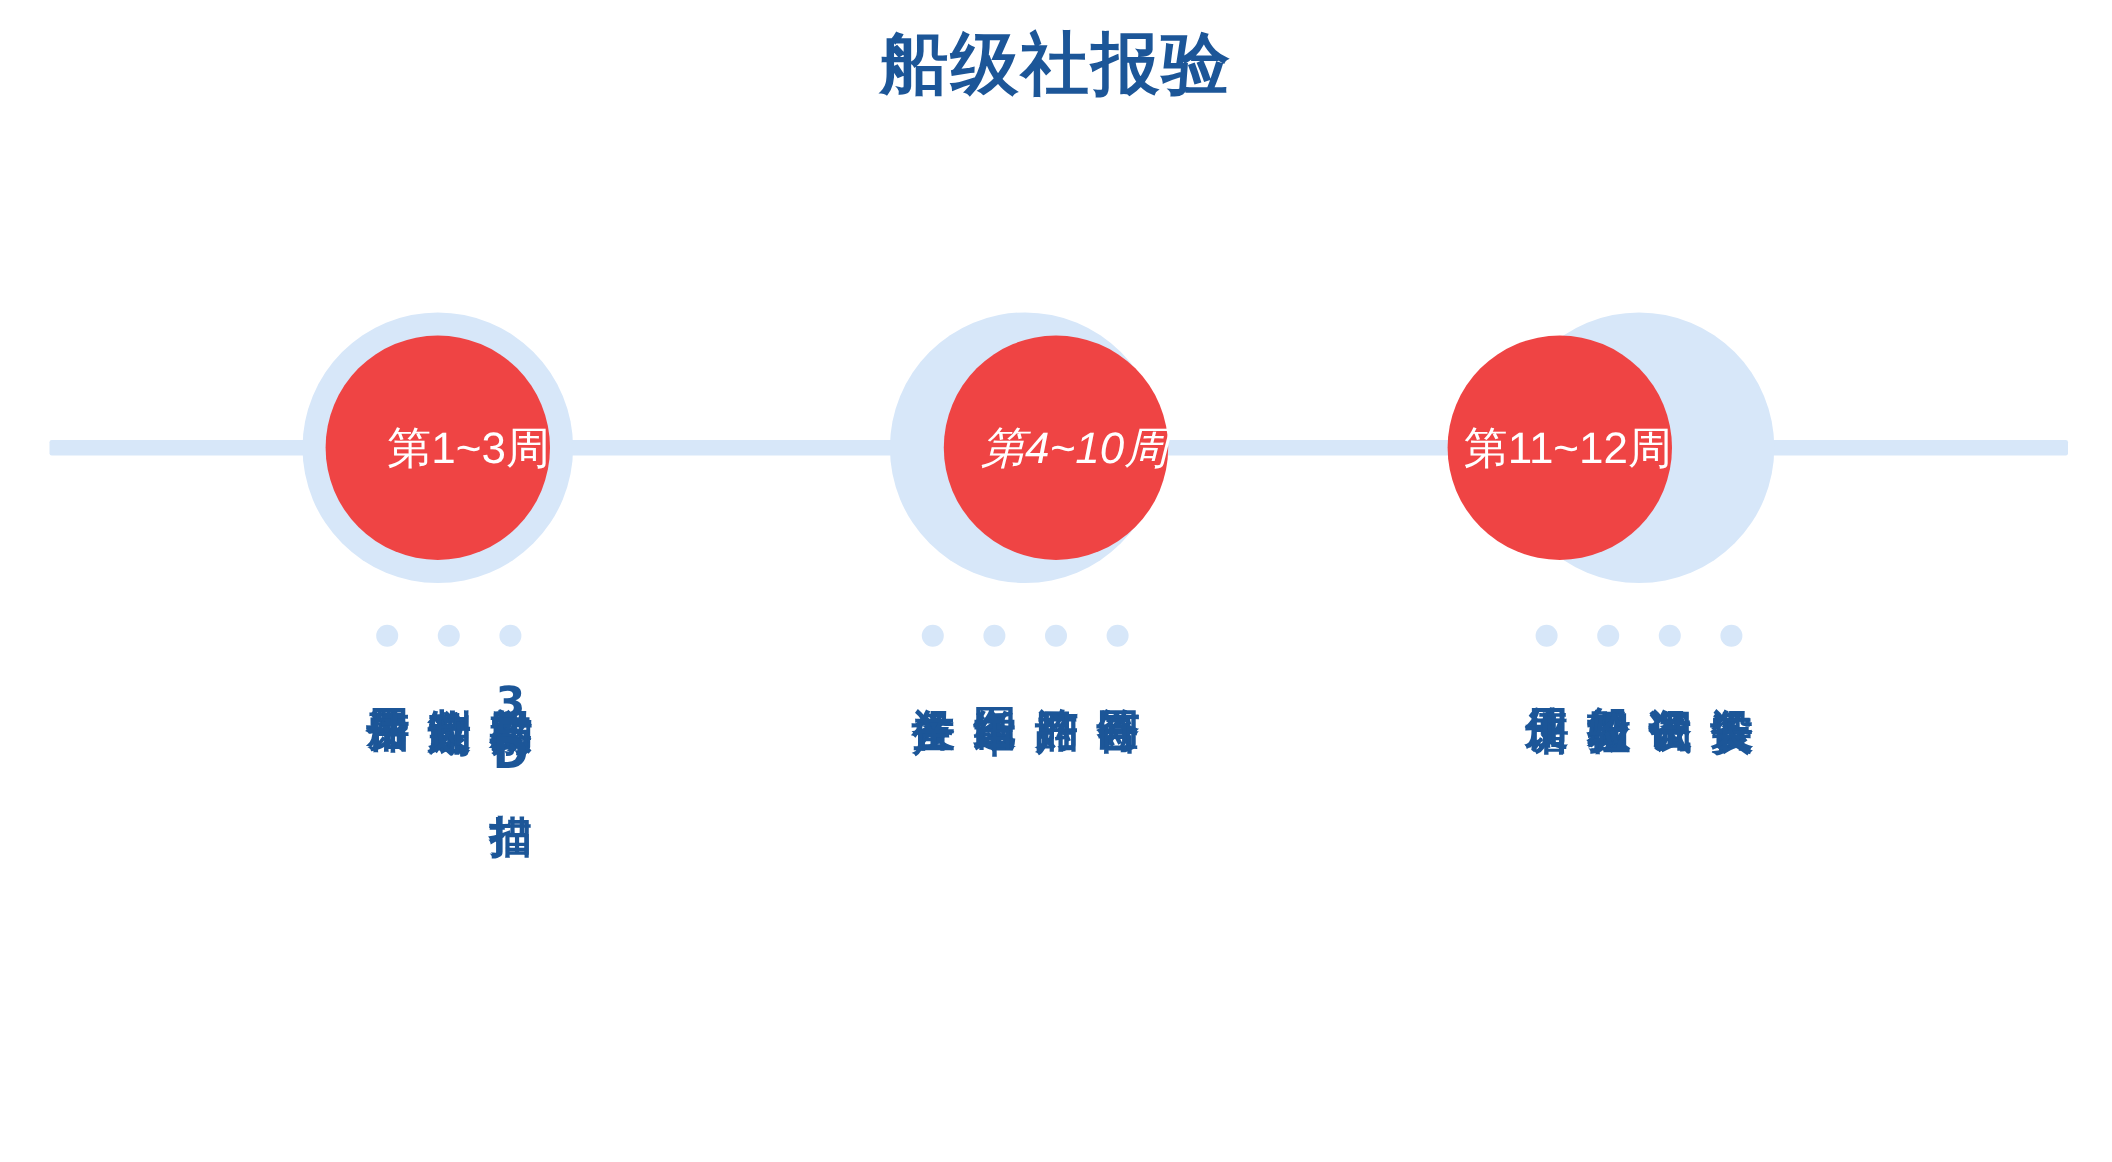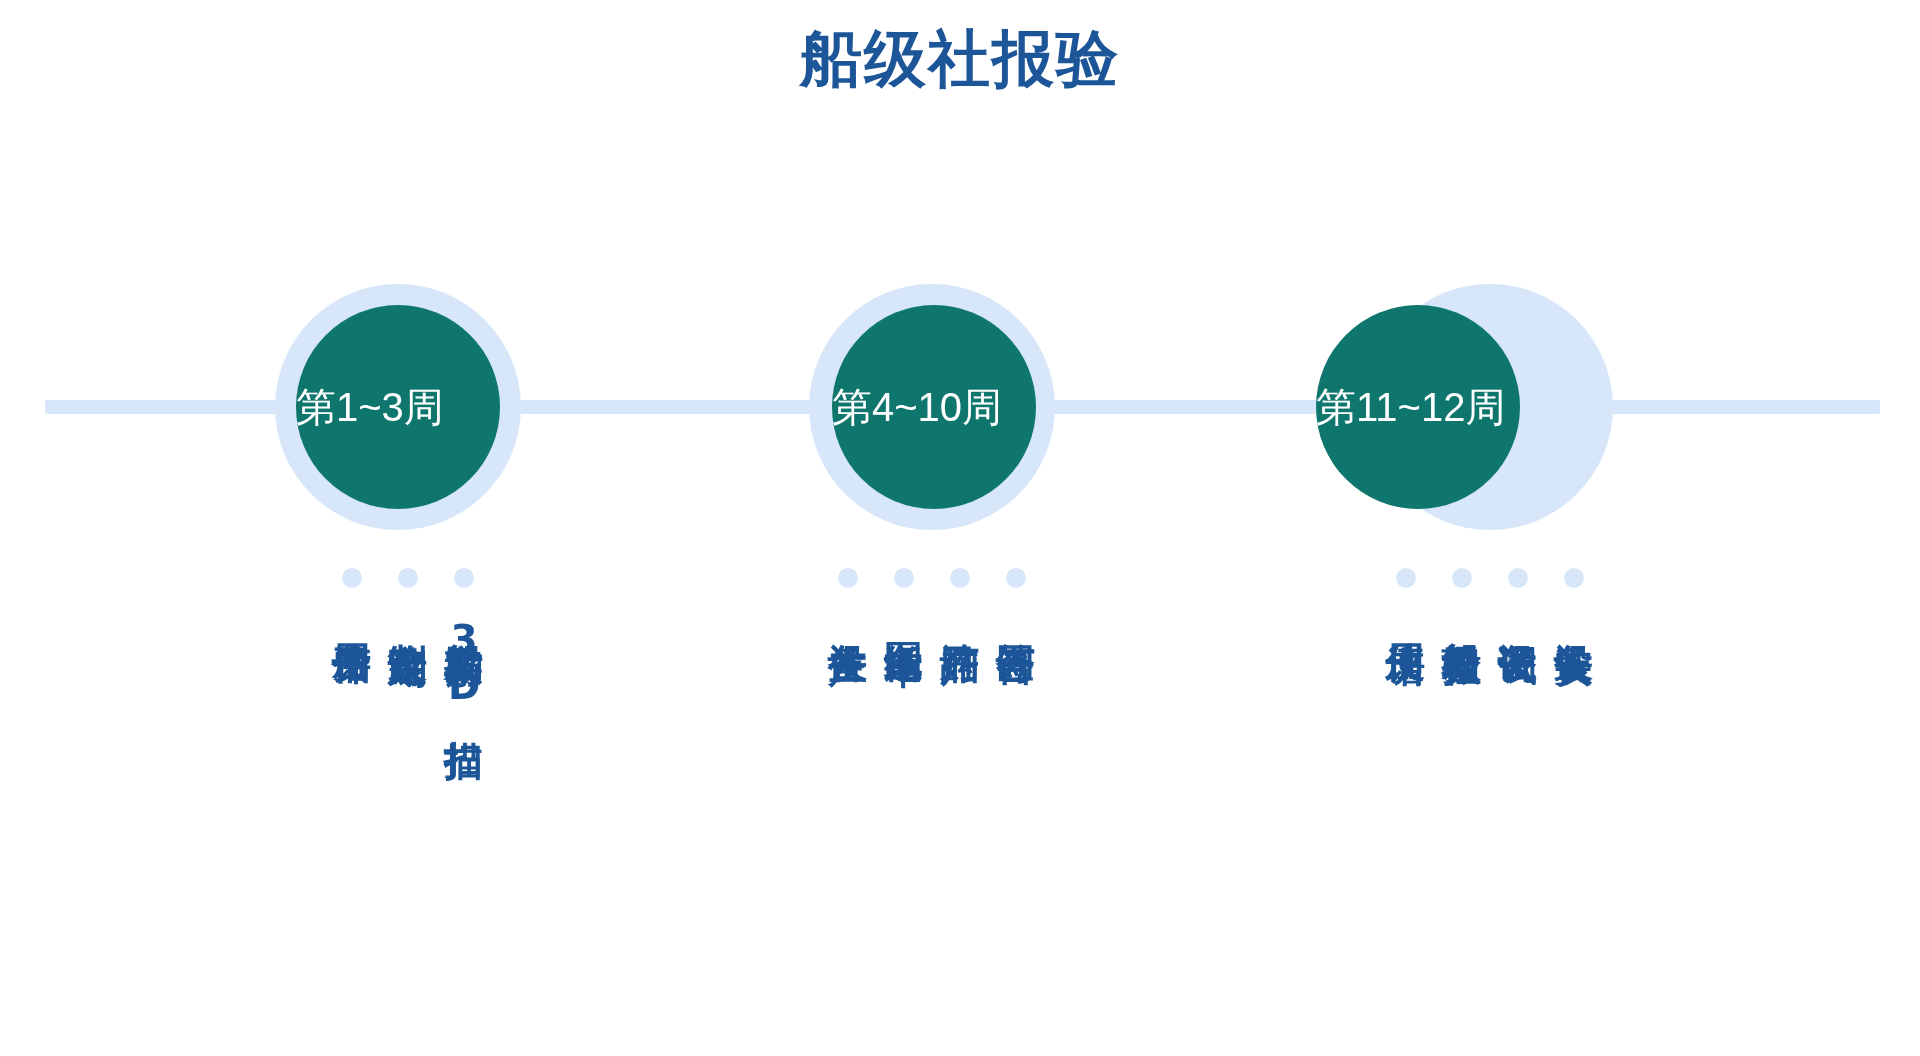--- a/index.html
+++ b/index.html
@@ -53,25 +53,25 @@
     height: 246px;
     border-radius: 50%;
     background: #d7e7f9;
     top: 284px;
   }
   .stage-circle {
     position: absolute;
     width: 204px;
     height: 204px;
     border-radius: 50%;
-    background: #0f766e;
+    background: #ef4444;
     top: 305px;
     display: flex;
     align-items: center;
-    justify-content: flex-start;
+    justify-content: flex-end;
   }
   .stage-circle-label {
     color: #ffffff;
     font-size: 40px;
     font-weight: 400;
     white-space: nowrap;
     letter-spacing: 0px;
   }
 
   
@@ -132,21 +132,21 @@
           <span class="item-label">制定改装计划</span>
         </div>
         <div class="stage-item">
           <span class="item-dot"></span>
           <span class="item-label">费用评估</span>
         </div>
       </div>
     </div>
     <div class="stage">
       <div class="stage-ring" style="left: 809px;"></div>
-      <div class="stage-circle" style="left: 832px;">
+      <div class="stage-circle" style="left: 858px; font-style: italic;">
         <span class="stage-circle-label">第4~10周</span>
       </div>
       <div class="stage-items" style="left: 820px; width: 224px;">
         <div class="stage-item">
           <span class="item-dot"></span>
           <span class="item-label">签订合同</span>
         </div>
         <div class="stage-item">
           <span class="item-dot"></span>
           <span class="item-label">订购产品</span>

